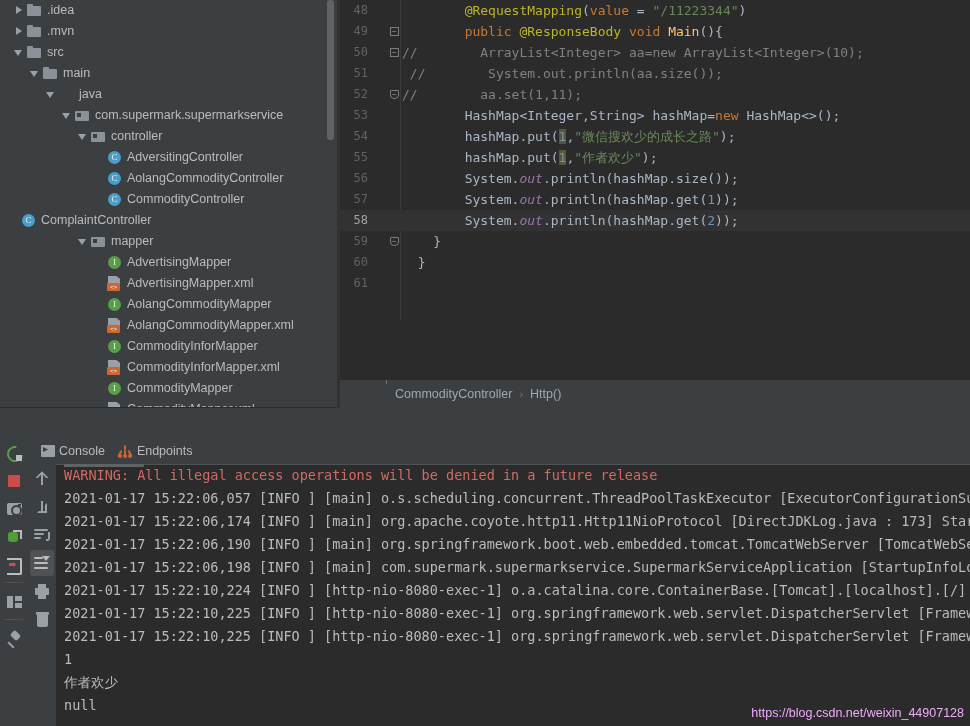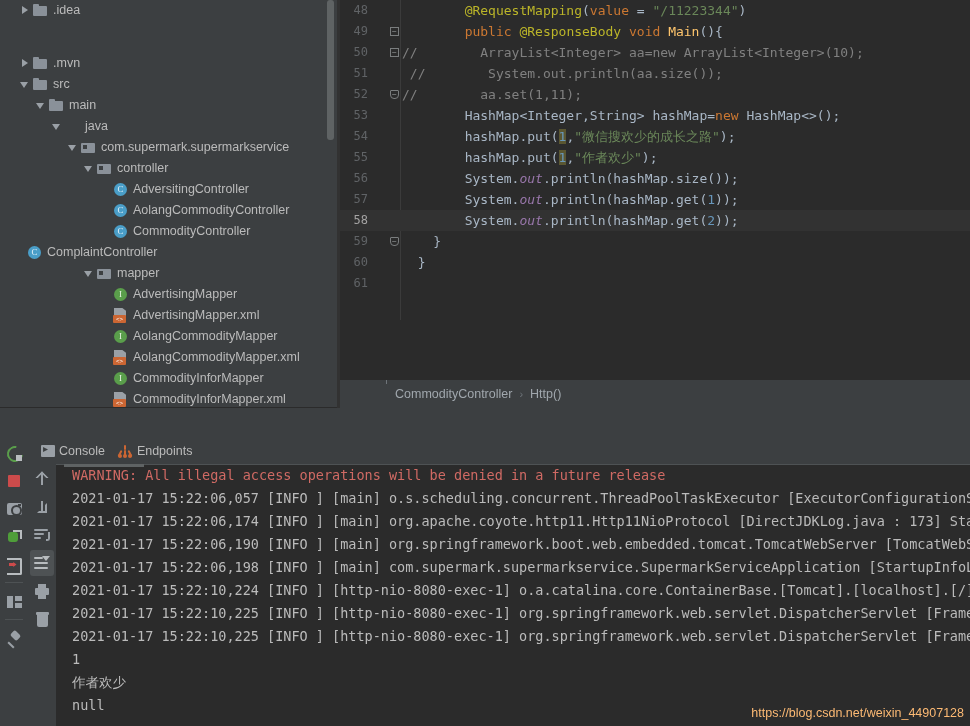--- a/index.html
+++ b/index.html
@@ -9,21 +9,21 @@
     font-family: "Liberation Sans", sans-serif;
     overflow: hidden;
   }
   .app { position: relative; width: 970px; height: 726px; }
 
   
   .tree-pane {
     position: absolute; left: 0; top: 0; width: 337px; height: 408px;
     background: #3c3f41; overflow: hidden;
   }
-  .tree-scroll { position: absolute; left: 14px; top: 0; width: 337px; height: 408px; }
+  .tree-scroll { position: absolute; left: 8px; top: 0; width: 337px; height: 408px; }
   .tree-row {
     position: relative; height: 21px; line-height: 21px;
     white-space: nowrap; font-size: 12.5px; color: #a9b7c6;
     display: flex; align-items: center;
   }
   .tree-row .lbl { color: #bbbbbb; font-size: 12.5px; }
   .arrow {
     width: 11px; height: 11px; flex: 0 0 11px; margin-right: 2px;
     position: relative;
   }
@@ -332,50 +332,50 @@
   }
 
   
   .console {
     position: absolute; left: 56px; top: 56px; width: 914px; height: 262px;
     background: #2b2b2b; overflow: hidden;
   }
   .c-line {
     height: 23px; line-height: 23px; white-space: pre;
     font-family: "DejaVu Sans Mono", monospace; font-size: 13.5px; color: #bbbbbb;
-    padding-left: 16px;
+    padding-left: 8px;
   }
   .c-line.warn { color: #d06a64; }
   .c-divider {
     position: absolute; left: 0; top: 0; width: 914px; height: 1px; background: #4e5254;
   }
   .c-topbar {
     position: absolute; left: 8px; top: 0px; width: 80px; height: 3px; background: #5f6364;
   }
   .watermark {
-    position: absolute; right: 6px; bottom: 6px; font-size: 12.5px; color: #fdba74;
+    position: absolute; right: 6px; bottom: 6px; font-size: 12.5px; color: #f0abfc;
     font-family: "Liberation Sans", sans-serif;
   }
   .console-split {
     position: absolute; left: 0; top: 408px; width: 970px; height: 1px; background: #323232;
   }
 </style>
 </head>
 <body>
 
 <div class="app">
 
   <div class="tree-pane">
     <div class="tree-scroll" id="tree-container">
         <div class="tree-row" style="padding-left: 6px;">
           <span class="arrow right"></span>
           <span class="ico folder"></span>
           <span class="lbl">.idea</span>
         </div>
-        <div class="tree-row" style="padding-left: 6px; margin-top: 32px;">
+        <div class="tree-row" style="padding-left: 6px;">
           <span class="arrow right"></span>
           <span class="ico folder"></span>
           <span class="lbl">.mvn</span>
         </div>
         <div class="tree-row" style="padding-left: 6px;">
           <span class="arrow down"></span>
           <span class="ico folder"></span>
           <span class="lbl">src</span>
         </div>
         <div class="tree-row" style="padding-left: 22px;">

